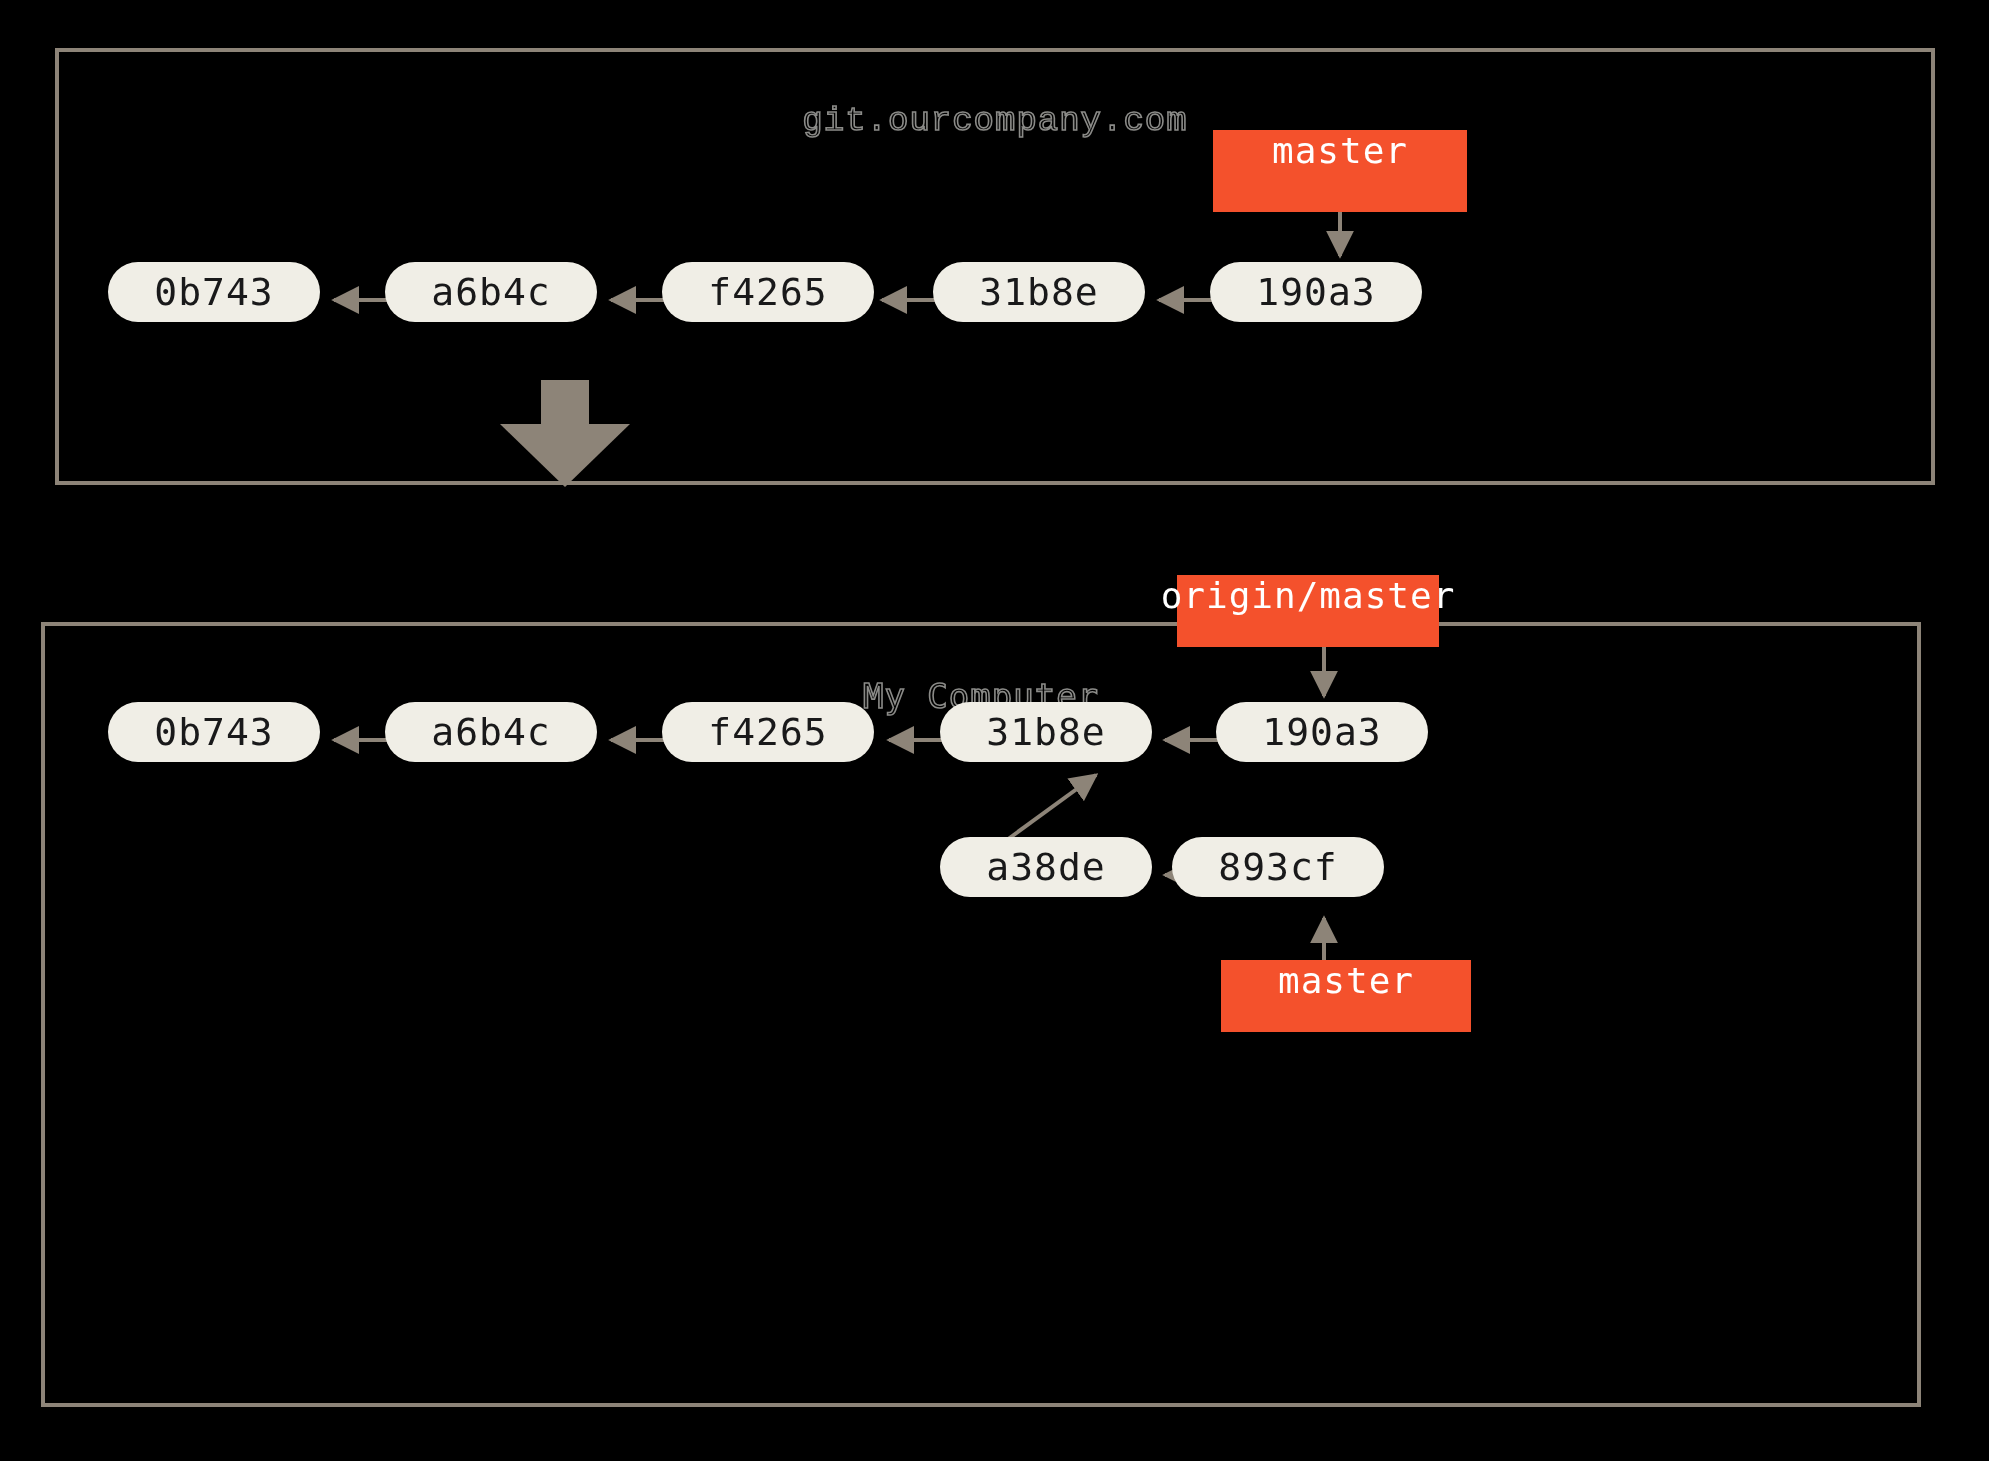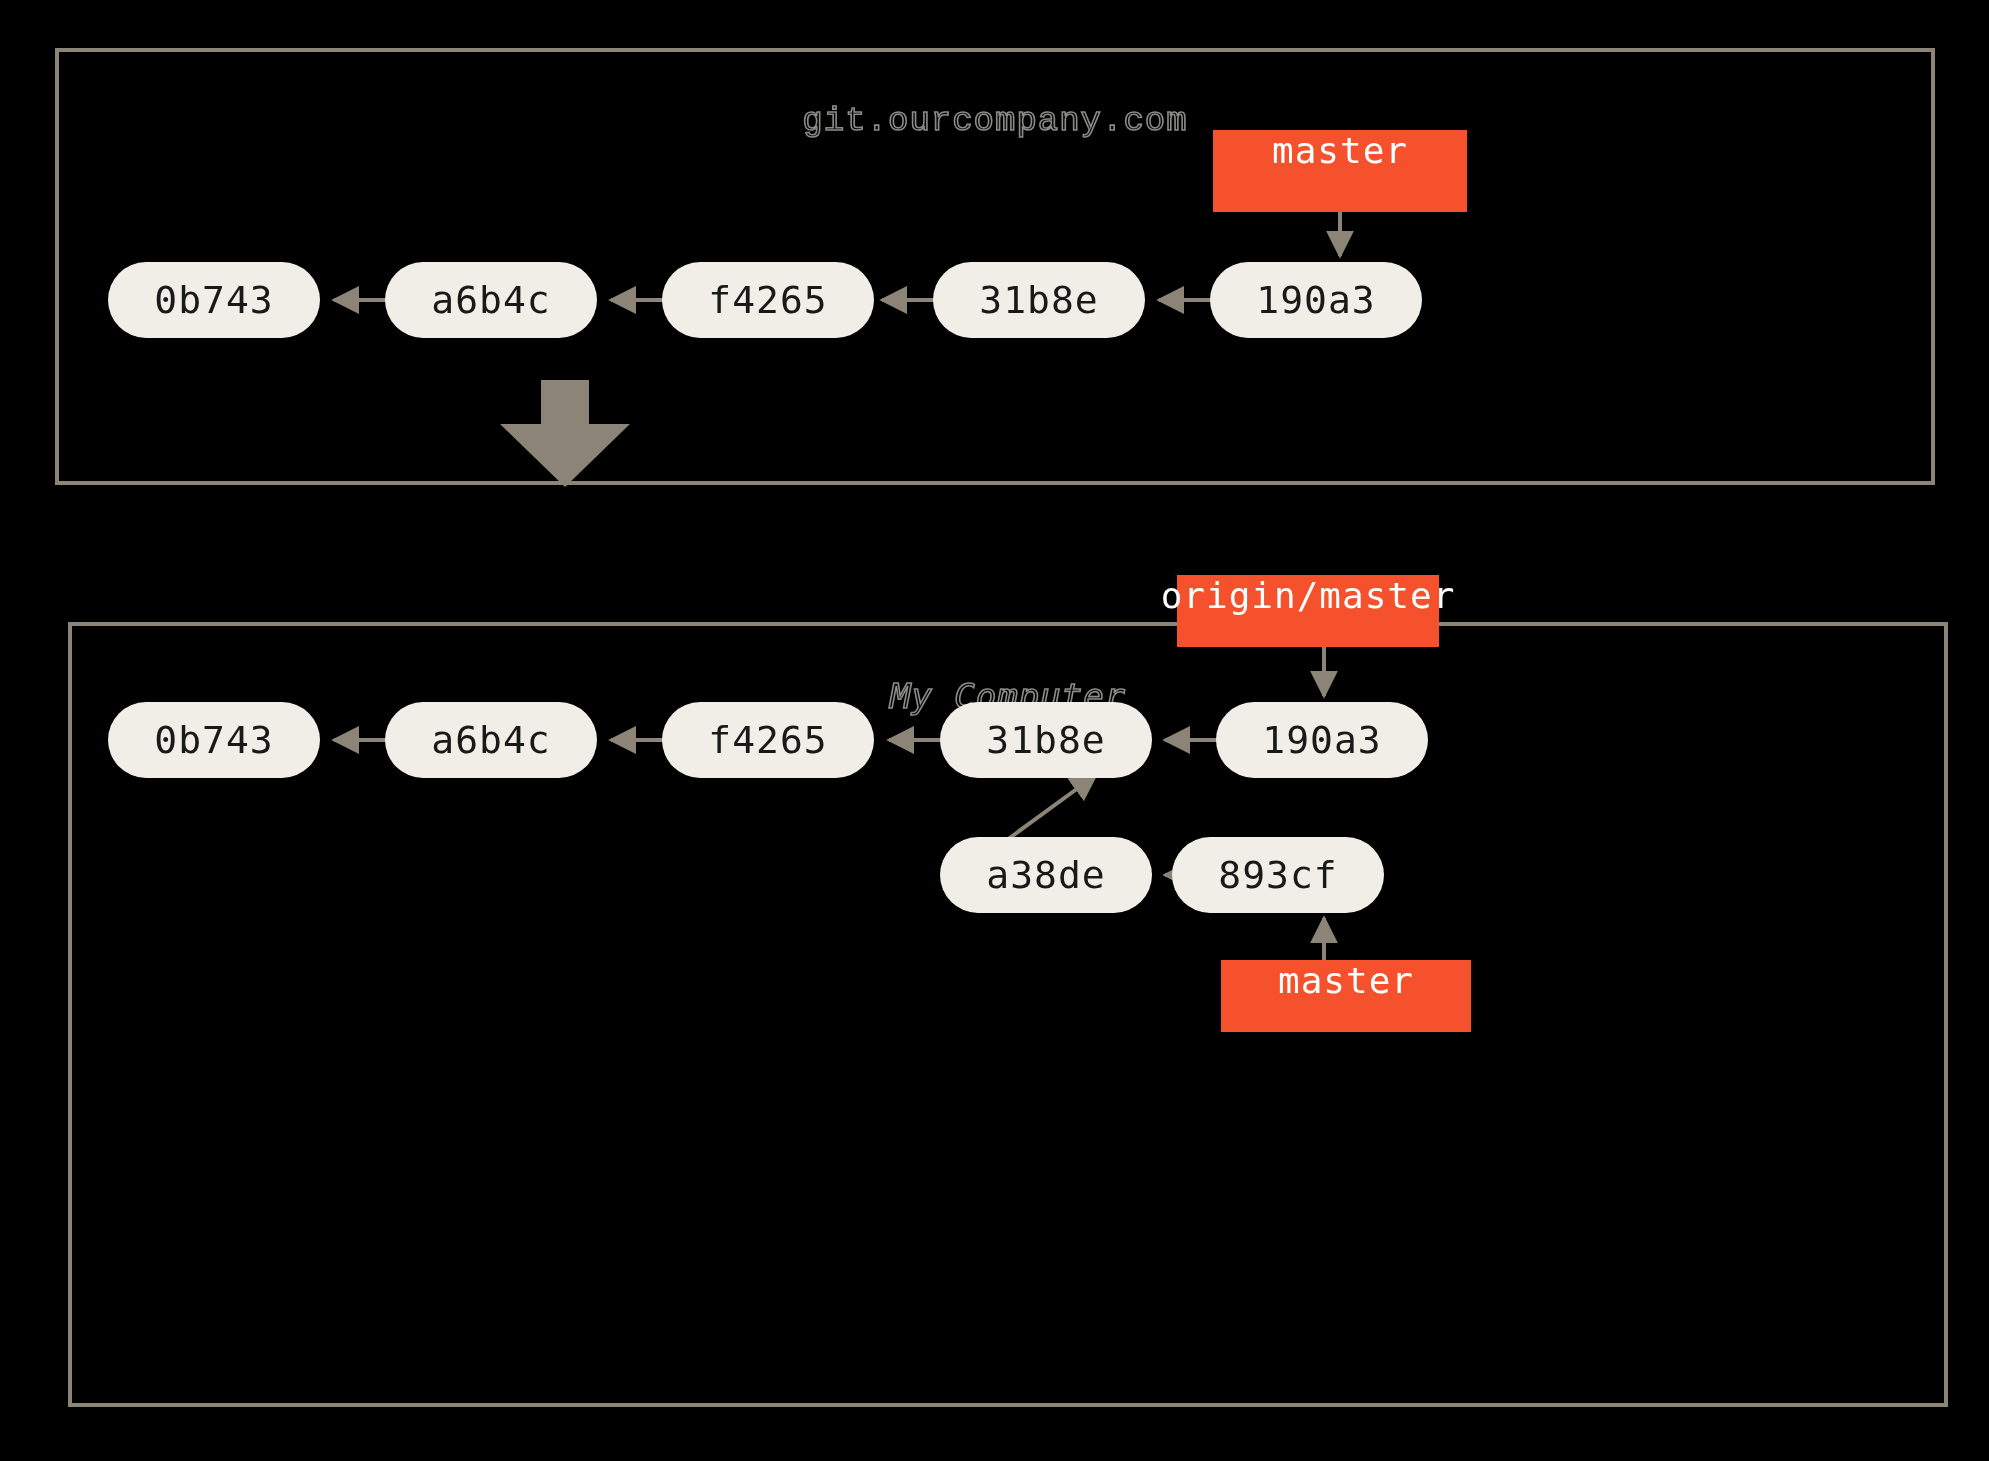--- a/index.html
+++ b/index.html
@@ -3,36 +3,36 @@
 <meta charset="utf-8">
 <style>
   html,body{margin:0;padding:0;background:#000;}
   body{width:1989px;height:1461px;position:relative;overflow:hidden;
        font-family:"DejaVu Sans Mono","Liberation Mono",monospace;}
   .stage{position:absolute;inset:0;}
 
   
   .panel{position:absolute;border:4px solid #8d8478;box-sizing:border-box;background:transparent;}
   #panel-remote{left:55px;top:48px;width:1880px;height:437px;}
-  #panel-local {left:68px;top:622px;width:1880px;height:785px;font-style:italic;}
+  #panel-local {left:41px;top:622px;width:1880px;height:785px;}
 
   .panel-title{position:absolute;left:0;right:0;text-align:center;
       font-size:34px;letter-spacing:1px;
       color:transparent;
       -webkit-text-stroke:1.6px #8b8b88;
       paint-order:stroke fill;
       white-space:pre;}
   #title-remote{top:50px;font-family:Liberation Mono, monospace;}
   #title-local {top:50px;}
 
   
   .node{position:absolute;background:#f0eee6;border-radius:52px;
         display:flex;align-items:center;justify-content:center;
         color:#19191a;font-size:38px;letter-spacing:1px;
-        width:212px;height:76px;box-sizing:border-box;}
+        width:212px;height:60px;box-sizing:border-box;}
 
   
   .branch{position:absolute;background:#f4512c;color:#fff;
           display:flex;align-items:flex-start;justify-content:center;
           font-size:36px;letter-spacing:1px;box-sizing:border-box;}
 
   
   svg.edges{position:absolute;left:0;top:0;width:1989px;height:1461px;
             pointer-events:none;overflow:visible;}
 

